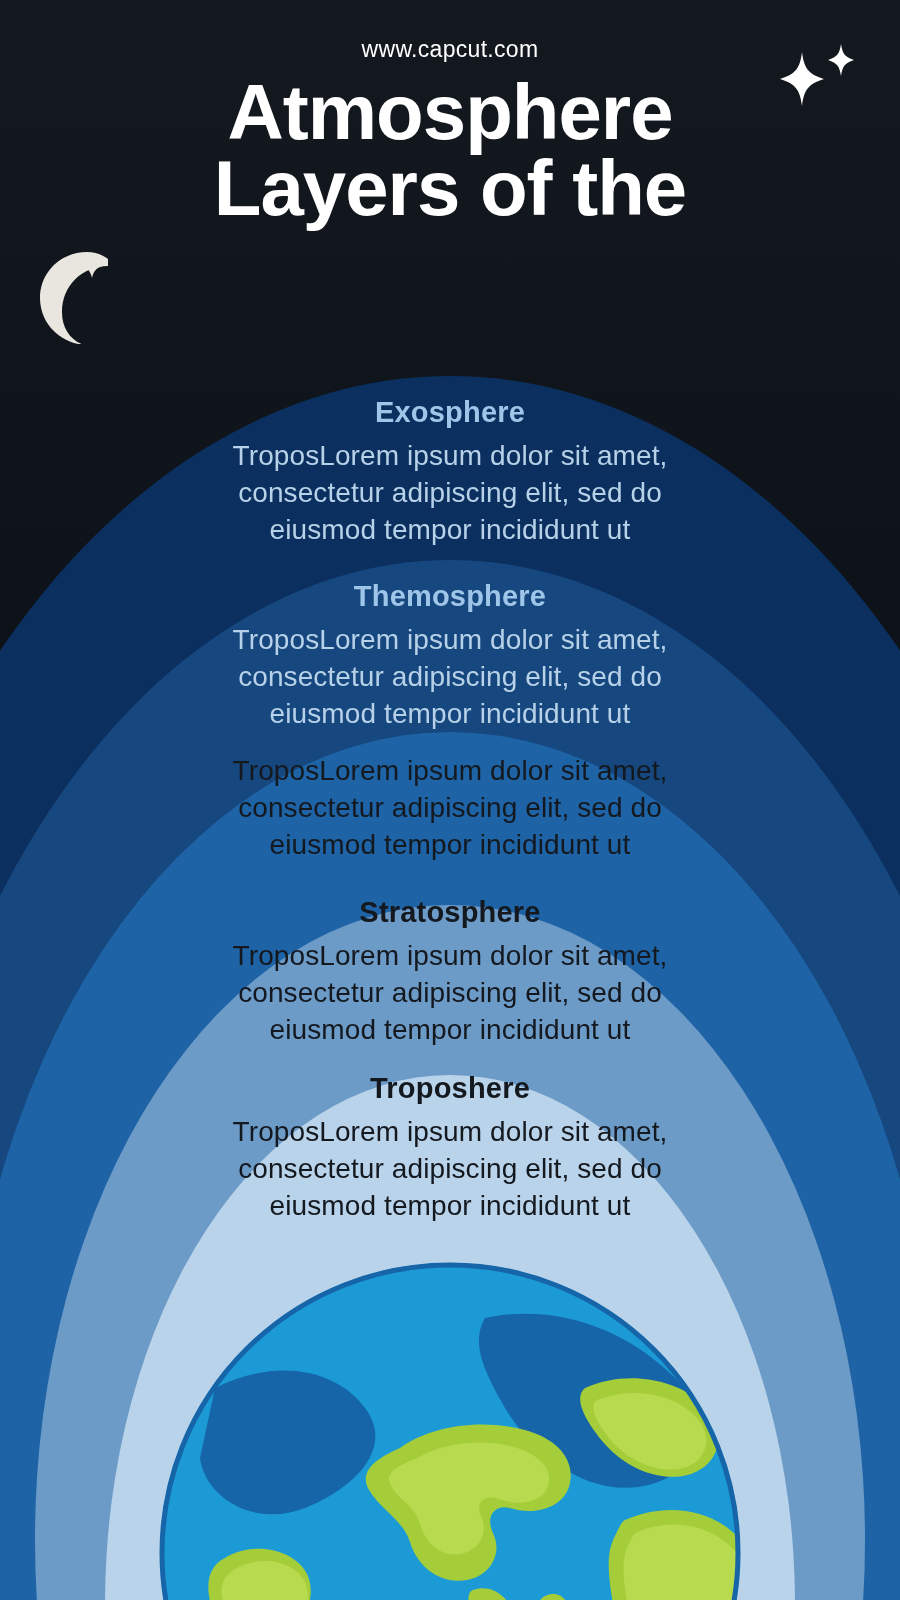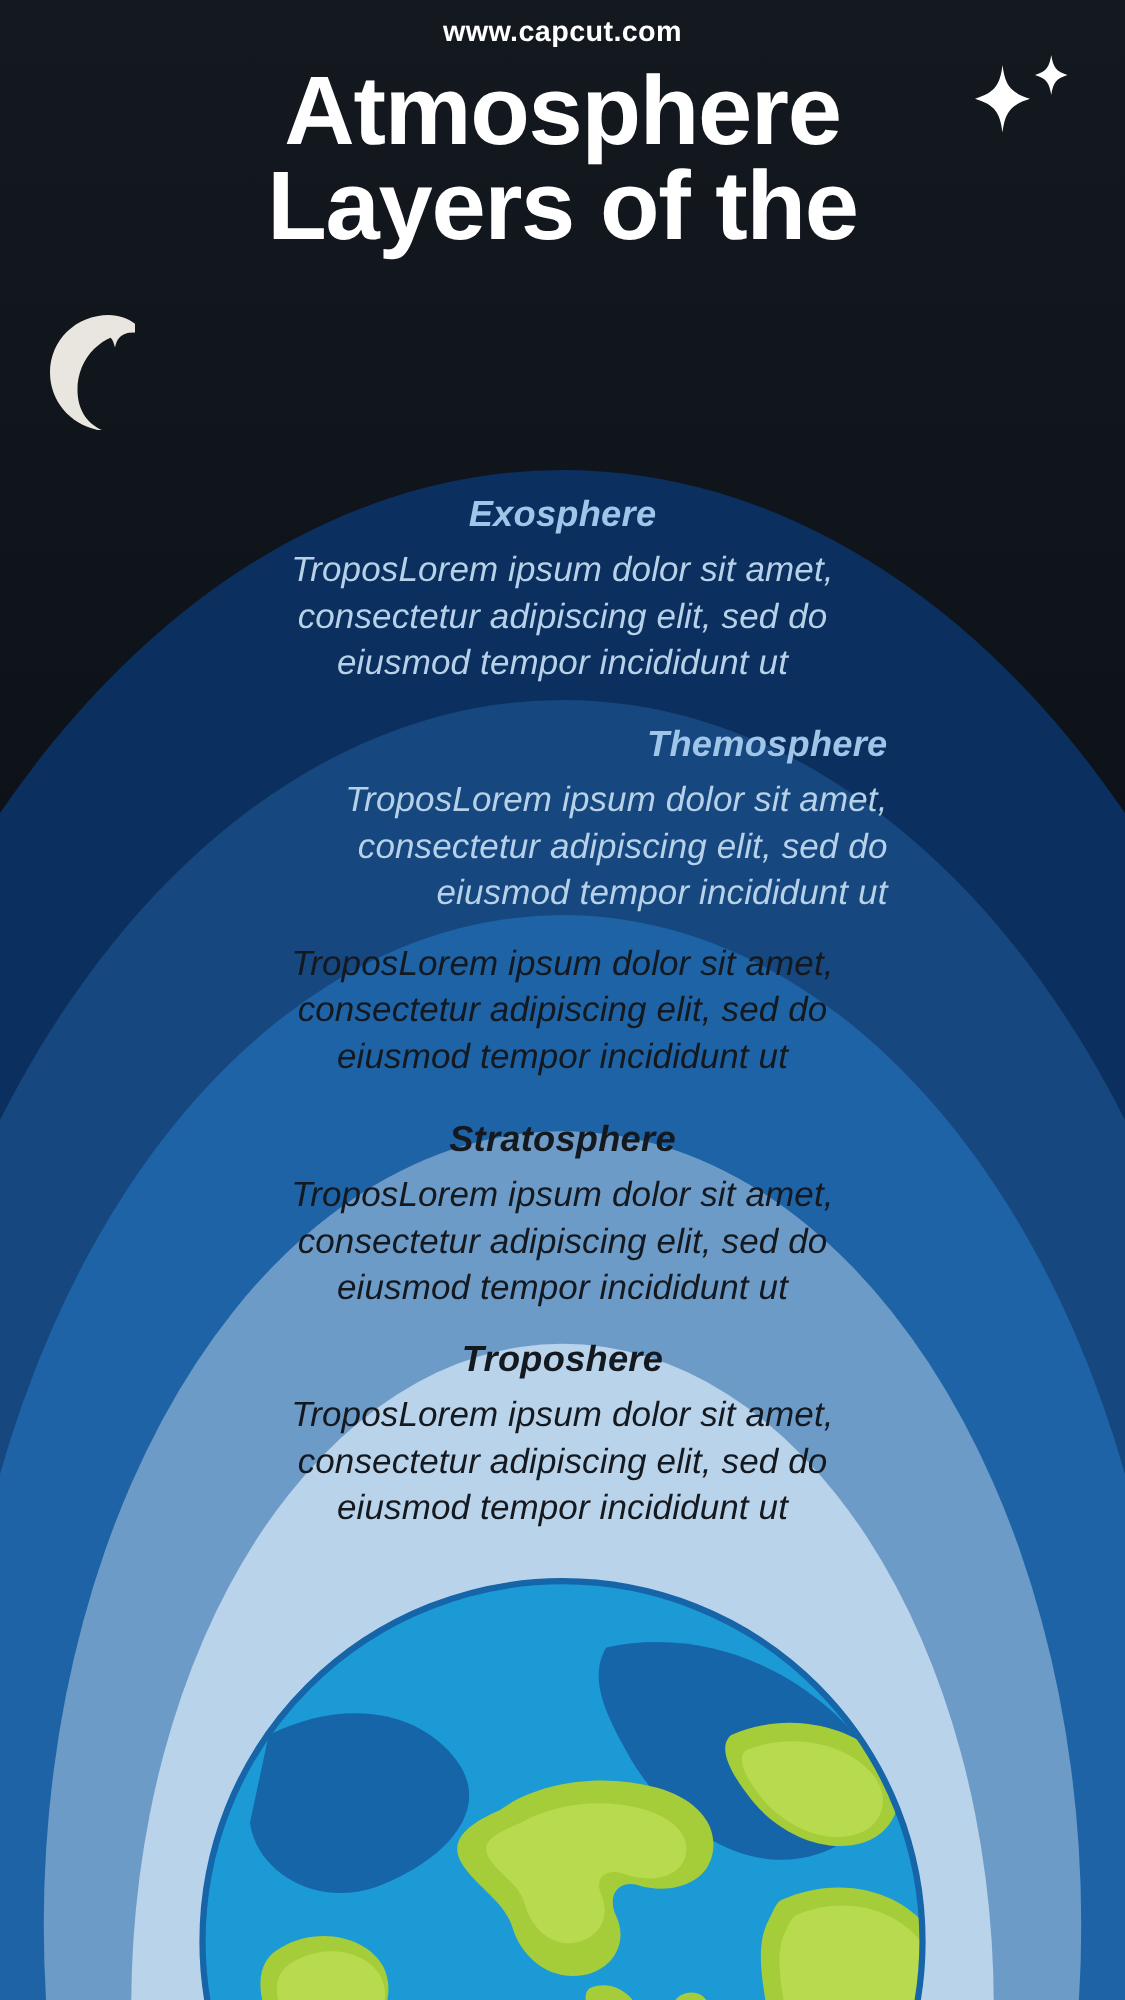--- a/index.html
+++ b/index.html
@@ -63,23 +63,23 @@
 
   
   #header {
     position: absolute;
     top: 0; left: 0;
     width: 900px;
     text-align: center;
     z-index: 20;
   }
   #site-url {
-    margin-top: 12px;
+    margin-top: 36px;
     font-size: 23px;
-    font-weight: bold;
+    font-weight: normal;
     color: #ffffff;
     letter-spacing: 0.3px;
   }
   #poster-title {
     margin-top: 12px;
     color: #ffffff;
     font-size: 78px;
     font-weight: bold;
     line-height: 0.97;
     letter-spacing: -1px;
@@ -114,37 +114,36 @@
   }
 
   
   .layer-text {
     position: absolute;
     left: 50%;
     transform: translateX(-50%);
     width: 520px;
     text-align: center;
     z-index: 30;
-    font-style: italic;
   }
   .layer-name {
     font-size: 29px;
     font-weight: bold;
     margin: 0 0 8px 0;
     letter-spacing: 0.2px;
   }
   .layer-desc {
     font-size: 28px;
     line-height: 1.33;
     margin: 0;
     letter-spacing: 0.1px;
   }
 
   #text-exosphere   { top: 396px; }
-  #text-thermosphere{ top: 580px; text-align: right; }
+  #text-thermosphere{ top: 580px; }
   #text-mesosphere  { top: 752px; }
   #text-stratosphere{ top: 896px; }
   #text-troposphere { top: 1072px; }
 
   .light-title { color: #9fc6e8; }
   .light-desc  { color: #b7d2e8; }
   .dark-title  { color: #14181f; }
   .dark-desc   { color: #14181f; }
 
   

